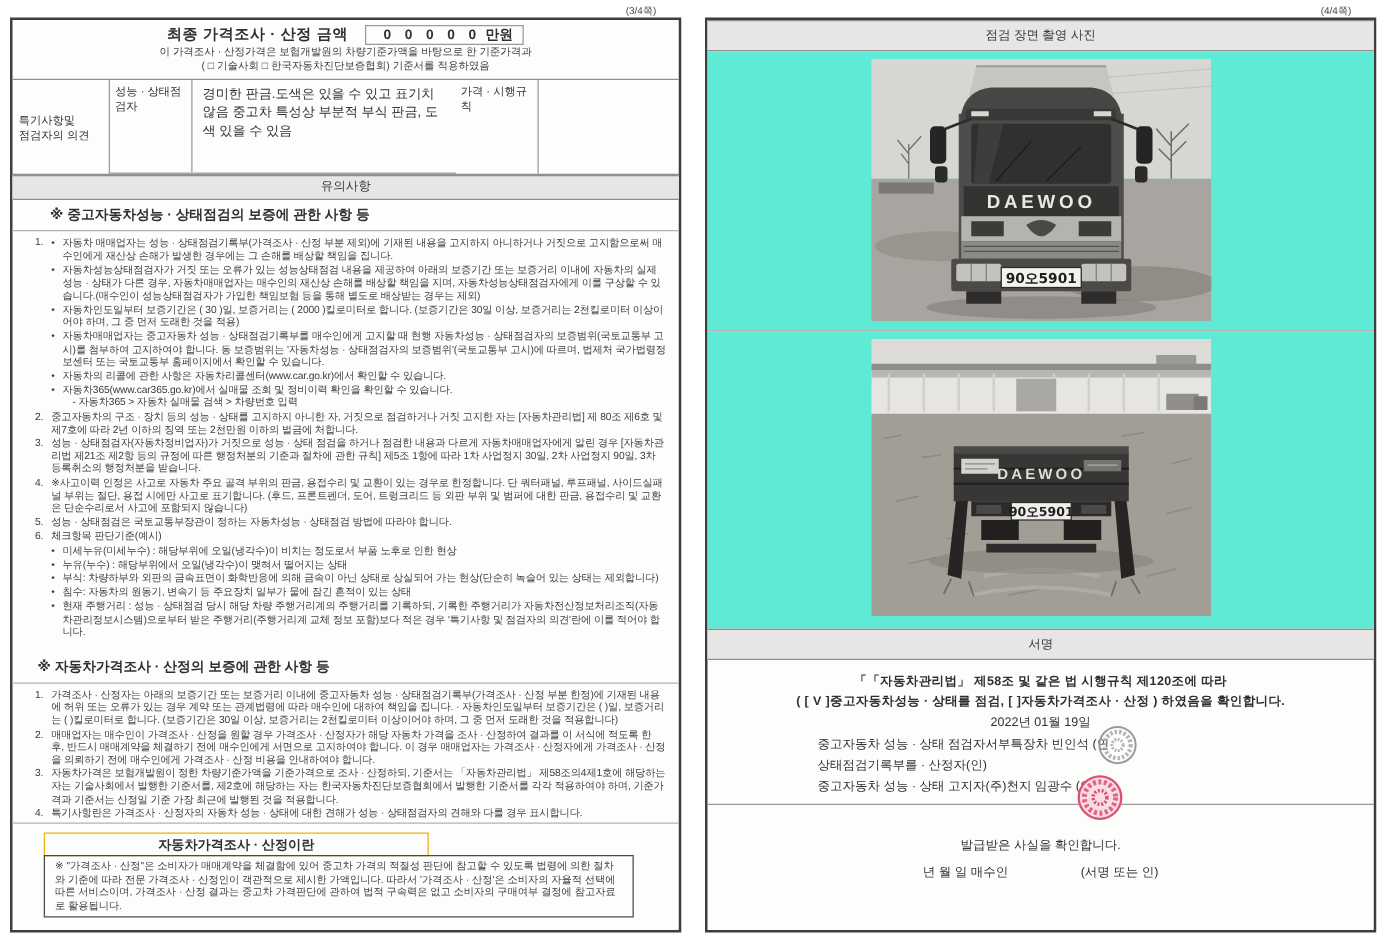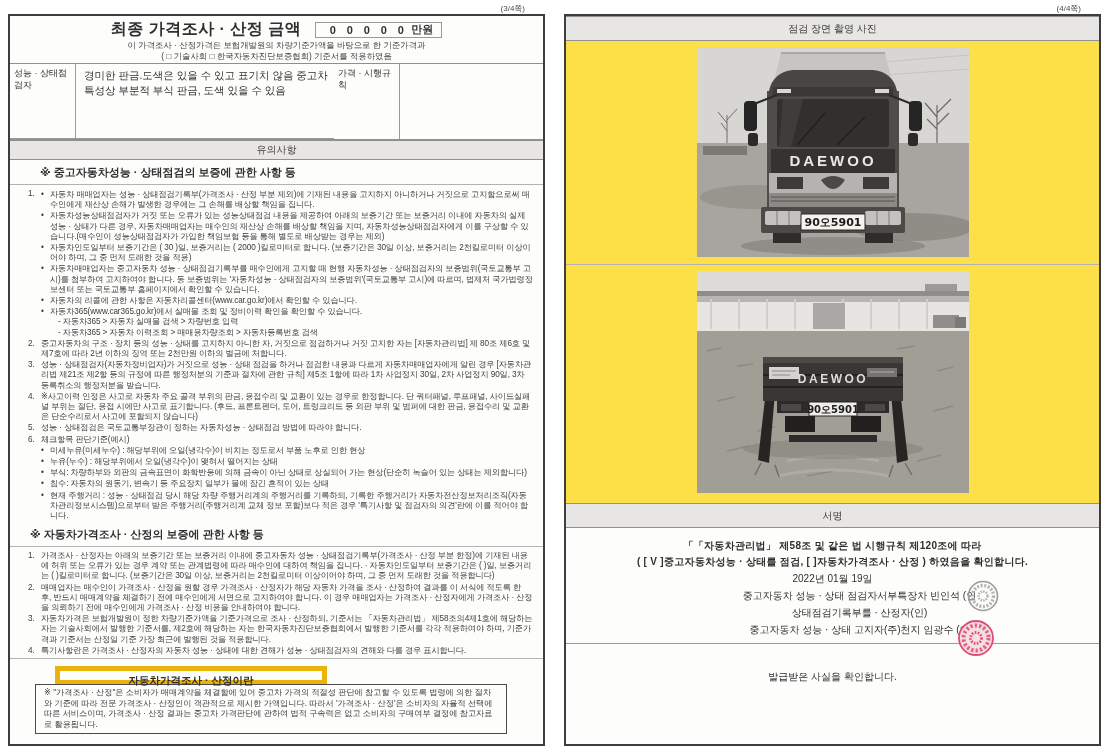--- a/index.html
+++ b/index.html
@@ -13,21 +13,21 @@
 
   
   .bar { background:#e7e6e4; border-top:1px solid #8f8f8f; border-bottom:1px solid #8f8f8f;
     text-align:center; font-size:10px; color:#3a3a3a; }
   .bar-l { height:20px; line-height:18px; }
   .bar-r { height:25px; line-height:23px; }
 
   
   .price-header { height:48px; border-bottom:1px solid #8f8f8f; text-align:center; padding-top:3px; }
   .ph-line1 { display:flex; justify-content:center; align-items:center; gap:14px; }
-  .ph-title { font-size:16px; font-weight:bold; letter-spacing:.5px; }
+  .ph-title { font-size:12px; font-weight:bold; letter-spacing:.5px; }
   .price-box { display:inline-flex; align-items:center; border:1px solid #9a9a9a;
     padding:1px 8px; height:16px; }
   .digit { font-size:11px; font-weight:bold; width:17px; text-align:center; }
   .unit { font-size:11px; font-weight:bold; margin-left:2px; }
   .ph-sub { font-size:8.4px; color:#3c3c3c; line-height:11px; }
 
   
   .opinion { display:flex; height:76px; border-bottom:1px solid #8f8f8f; }
   .op-a { width:78px; border-right:1px solid #9a9a9a; display:flex; flex-direction:column;
     justify-content:center; padding-left:5px; font-size:9px; line-height:12px; }
@@ -50,36 +50,36 @@
   .li-m { flex:none; width:13px; }
   .li-b { flex:1; }
   .bl { display:flex; margin-top:1px; }
   .bl-m { flex:none; width:9px; text-align:left; }
   .bl-b { flex:1; }
   .sub { padding-left:8px; }
 
   
   .defwrap { height:85px; }
   .defbox { margin:7px 26px 0 25px; }
-  .def-title { width:272px; height:19px; border:5px solid #eab308; text-align:center;
-    font-size:10.5px; font-weight:bold; line-height:18px;margin-left:20px; }
+  .def-title { width:308px; height:19px; border:1px solid #eab308; text-align:center;
+    font-size:10.5px; font-weight:bold; line-height:18px; }
   .def-body { width:472px; border:1px solid #4a4a4a; margin-top:-1px; padding:3px 8px;
     font-size:8.2px; line-height:10.6px; color:#3b3b3b; }
 
   
-  .photo-cell { display:flex; justify-content:center; align-items:flex-start; background:#fde047; }
+  .photo-cell { display:flex; justify-content:center; align-items:flex-start; background:#5eead4; }
   .pc1 { height:224px; border-bottom:1px solid #b2b2b2; padding-top:6px; }
   .pc2 { height:238px; padding-top:6px; }
   .photo { display:block; }
 
   .sign-block { height:116px; border-bottom:1px solid #9a9a9a; padding-top:10px; }
   .s-line { text-align:center; font-size:10px; line-height:16px; letter-spacing:.3px;font-weight:bold; }
   .s-date { text-align:center; font-size:10px; line-height:17px; }
   .s-rows { margin-top:1px; }
-  .s-row { display:flex; justify-content:center; padding:0 34px 0 88px;
+  .s-row { display:flex; justify-content:flex-start; padding:0 34px 0 88px;
     font-size:10px; height:17px; line-height:16px; }
   .s-val { position:relative; }
   .stamp { position:absolute; pointer-events:none; }
   .stamp-gray { right:-24px; top:-9px; }
   .stamp-red { right:-26px; top:-4px; }
 
   .buyer-block { padding-top:24px; text-align:center; font-size:10px; line-height:17px; }
   .b-row { margin-top:5px; display:flex; justify-content:center; gap:58px; }
 </style>
 </head>
@@ -98,20 +98,24 @@
         <span class="digit">0</span>
         <span class="digit">0</span>
         <span class="unit">만원</span>
       </span>
     </div>
     <div class="ph-sub">이 가격조사 · 산정가격은 보험개발원의 차량기준가액을 바탕으로 한 기준가격과</div>
     <div class="ph-sub">( □ 기술사회 □ 한국자동차진단보증협회) 기준서를 적용하였음</div>
   </div>
 
   <div class="opinion">
+    <div class="op-a">
+      <span>특기사항및</span>
+      <span>점검자의 의견</span>
+    </div>
     <div class="op-rest">
       <div class="op-row first">
         <div class="op-b">성능 · 상태점검자</div>
         <div class="op-c">경미한 판금.도색은 있을 수 있고 표기치 않음 중고차 특성상 부분적 부식 판금, 도색 있을 수 있음</div>
       </div>
       <div class="op-row">
         <div class="op-b">가격 · 시행규칙</div>
         <div class="op-c"></div>
       </div>
     </div>
@@ -139,21 +143,21 @@
           <div class="bl">
             <span class="bl-m">•</span>
             <div class="bl-b">자동차매매업자는 중고자동차 성능 · 상태점검기록부를 매수인에게 고지할 때 현행 자동차성능 · 상태점검자의 보증범위(국토교통부 고시)를 첨부하여 고지하여야 합니다. 동 보증범위는 '자동차성능 · 상태점검자의 보증범위'(국토교통부 고시)에 따르며, 법제처 국가법령정보센터 또는 국토교통부 홈페이지에서 확인할 수 있습니다.</div>
           </div>
           <div class="bl">
             <span class="bl-m">•</span>
             <div class="bl-b">자동차의 리콜에 관한 사항은 자동차리콜센터(www.car.go.kr)에서 확인할 수 있습니다.</div>
           </div>
           <div class="bl">
             <span class="bl-m">•</span>
-            <div class="bl-b">자동차365(www.car365.go.kr)에서 실매물 조회 및 정비이력 확인을 확인할 수 있습니다.<div class="sub">- 자동차365 &gt; 자동차 실매물 검색 &gt; 차량번호 입력</div><div class="sub">- 자동차365 &gt; 자동차 이력조회 &gt; 매매용차량조회 &gt; 자동차등록번호 검색</div></div>
+            <div class="bl-b">자동차365(www.car365.go.kr)에서 실매물 조회 및 정비이력 확인을 확인할 수 있습니다.<div class="sub">- 자동차365 &gt; 자동차 실매물 검색 &gt; 차량번호 입력</div></div>
           </div>
         </div>
       </div>
       <div class="li">
         <span class="li-m">2.</span>
         <div class="li-b">
           <div>중고자동차의 구조 · 장치 등의 성능 · 상태를 고지하지 아니한 자, 거짓으로 점검하거나 거짓 고지한 자는 [자동차관리법] 제 80조 제6호 및 제7호에 따라 2년 이하의 징역 또는 2천만원 이하의 벌금에 처합니다.</div>
         </div>
       </div>
       <div class="li">
@@ -370,14 +374,18 @@
             <circle cx="20" cy="20" r="12.5" fill="none" stroke="#dd4f72" stroke-width="4" stroke-dasharray="2.4 2" opacity="0.85"></circle>
             <circle cx="20" cy="20" r="5.5" fill="none" stroke="#dd4f72" stroke-width="2.8" stroke-dasharray="1.6 1.4"></circle>
           </svg>
         </span>
       </div>
     </div>
   </div>
 
   <div class="buyer-block">
     <div>발급받은 사실을 확인합니다.</div>
+    <div class="b-row">
+      <span>년      월      일      매수인</span>
+      <span>(서명 또는 인)</span>
+    </div>
   </div>
 </div>
 
 </body></html>

